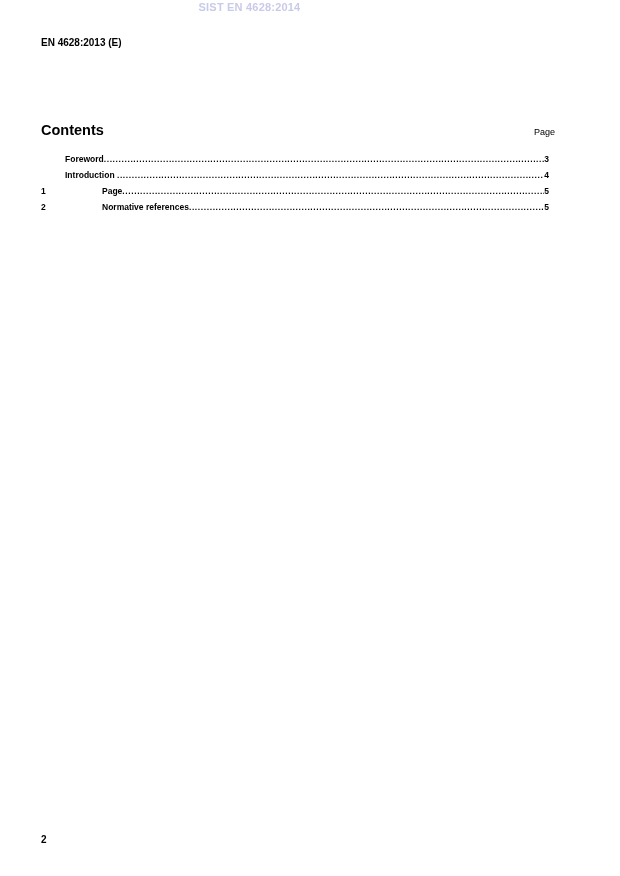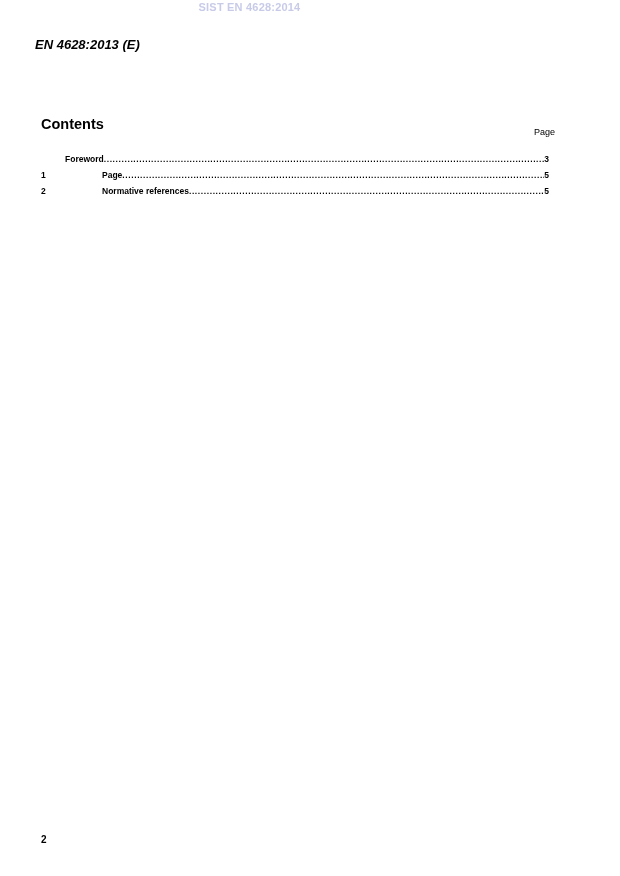--- a/index.html
+++ b/index.html
@@ -1,21 +1,21 @@
 <!DOCTYPE html>
 <html><head>
   <meta charset="utf-8">
   <style>
     html, body { margin: 0; padding: 0; background: #ffffff; }
     body { width: 620px; height: 876px; position: relative; overflow: hidden;
            font-family: "Liberation Sans", sans-serif; color: #000; }
     .watermark { position: absolute; top: 0; left: 0; width: 499px; text-align: center;
                  font-size: 11px; font-weight: bold; color: #c8cbe8; line-height: 14px; letter-spacing: 0.2px; }
-    .doc-id { position: absolute; top: 37px; left: 35px; font-size: 13px; font-weight: bold; font-style: italic; }
-    .contents-title { position: absolute; top: 116px; left: 41px; font-size: 14.5px; font-weight: bold; }
+    .doc-id { position: absolute; top: 37px; left: 41px; font-size: 10px; font-weight: bold; }
+    .contents-title { position: absolute; top: 122px; left: 41px; font-size: 14.5px; font-weight: bold; }
     .page-label { position: absolute; top: 127px; right: 65px; font-size: 9px; }
     .toc { position: absolute; top: 154px; left: 41px; width: 508px; }
     .toc-row { display: flex; align-items: baseline; height: 16px; font-size: 8.5px; font-weight: bold; overflow: hidden; white-space: nowrap; }
     .toc-num { width: 37px; flex: 0 0 37px; }
     .toc-title { flex: 0 0 auto; padding-left: 24px; }
     .toc-dots { flex: 1 1 auto; overflow: hidden; white-space: nowrap; letter-spacing: 0.6px; }
     .toc-dots::after { content: "..............................................................................................................................................................................................................................."; }
     .toc-page { flex: 0 0 auto; }
     .page-number { position: absolute; top: 834px; left: 41px; font-size: 10px; font-weight: bold; }
   </style>
@@ -29,20 +29,25 @@
 <div class="contents-title">Contents</div>
 <div class="page-label">Page</div>
 
 <div class="toc">
   <div class="toc-row">
     <span class="toc-title">Foreword</span>
     <span class="toc-dots"></span>
     <span class="toc-page">3</span>
   </div>
   <div class="toc-row">
+    <span class="toc-title" style="white-space:pre;">Introduction </span>
+    <span class="toc-dots"></span>
+    <span class="toc-page">4</span>
+  </div>
+  <div class="toc-row">
     <span class="toc-num">1</span>
     <span class="toc-title">Page</span>
     <span class="toc-dots"></span>
     <span class="toc-page">5</span>
   </div>
   <div class="toc-row">
     <span class="toc-num">2</span>
     <span class="toc-title">Normative references</span>
     <span class="toc-dots"></span>
     <span class="toc-page">5</span>

